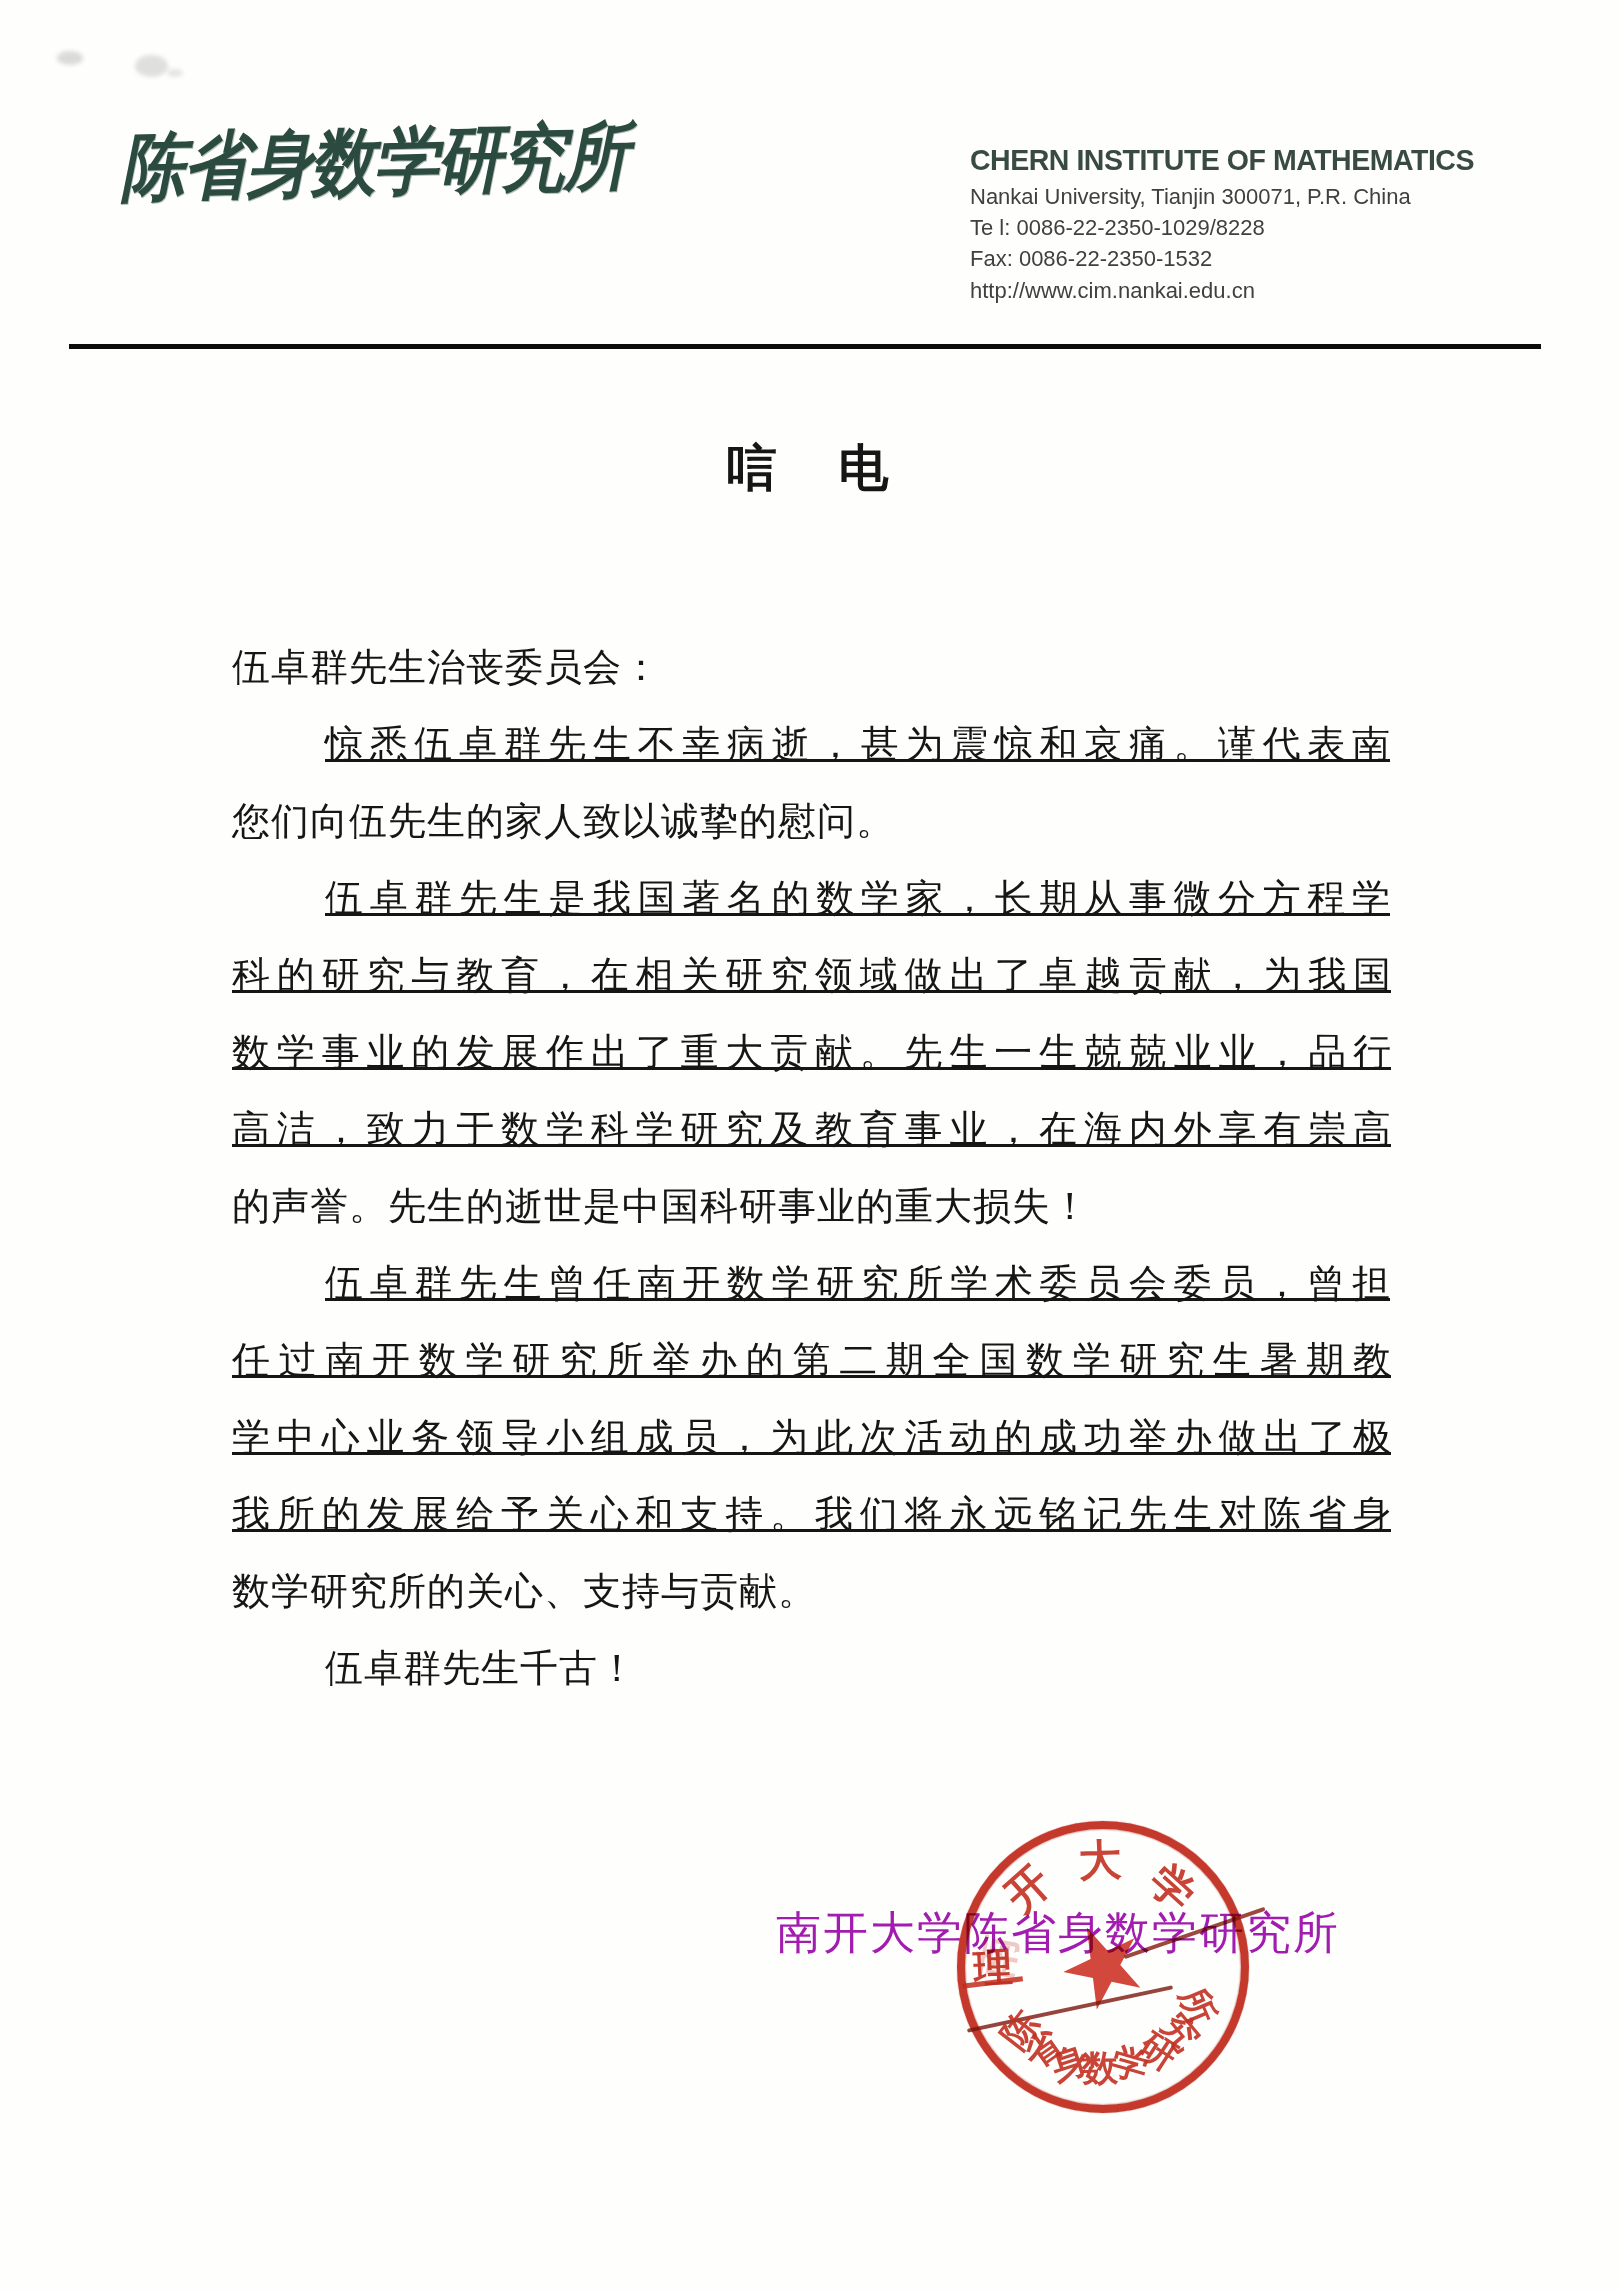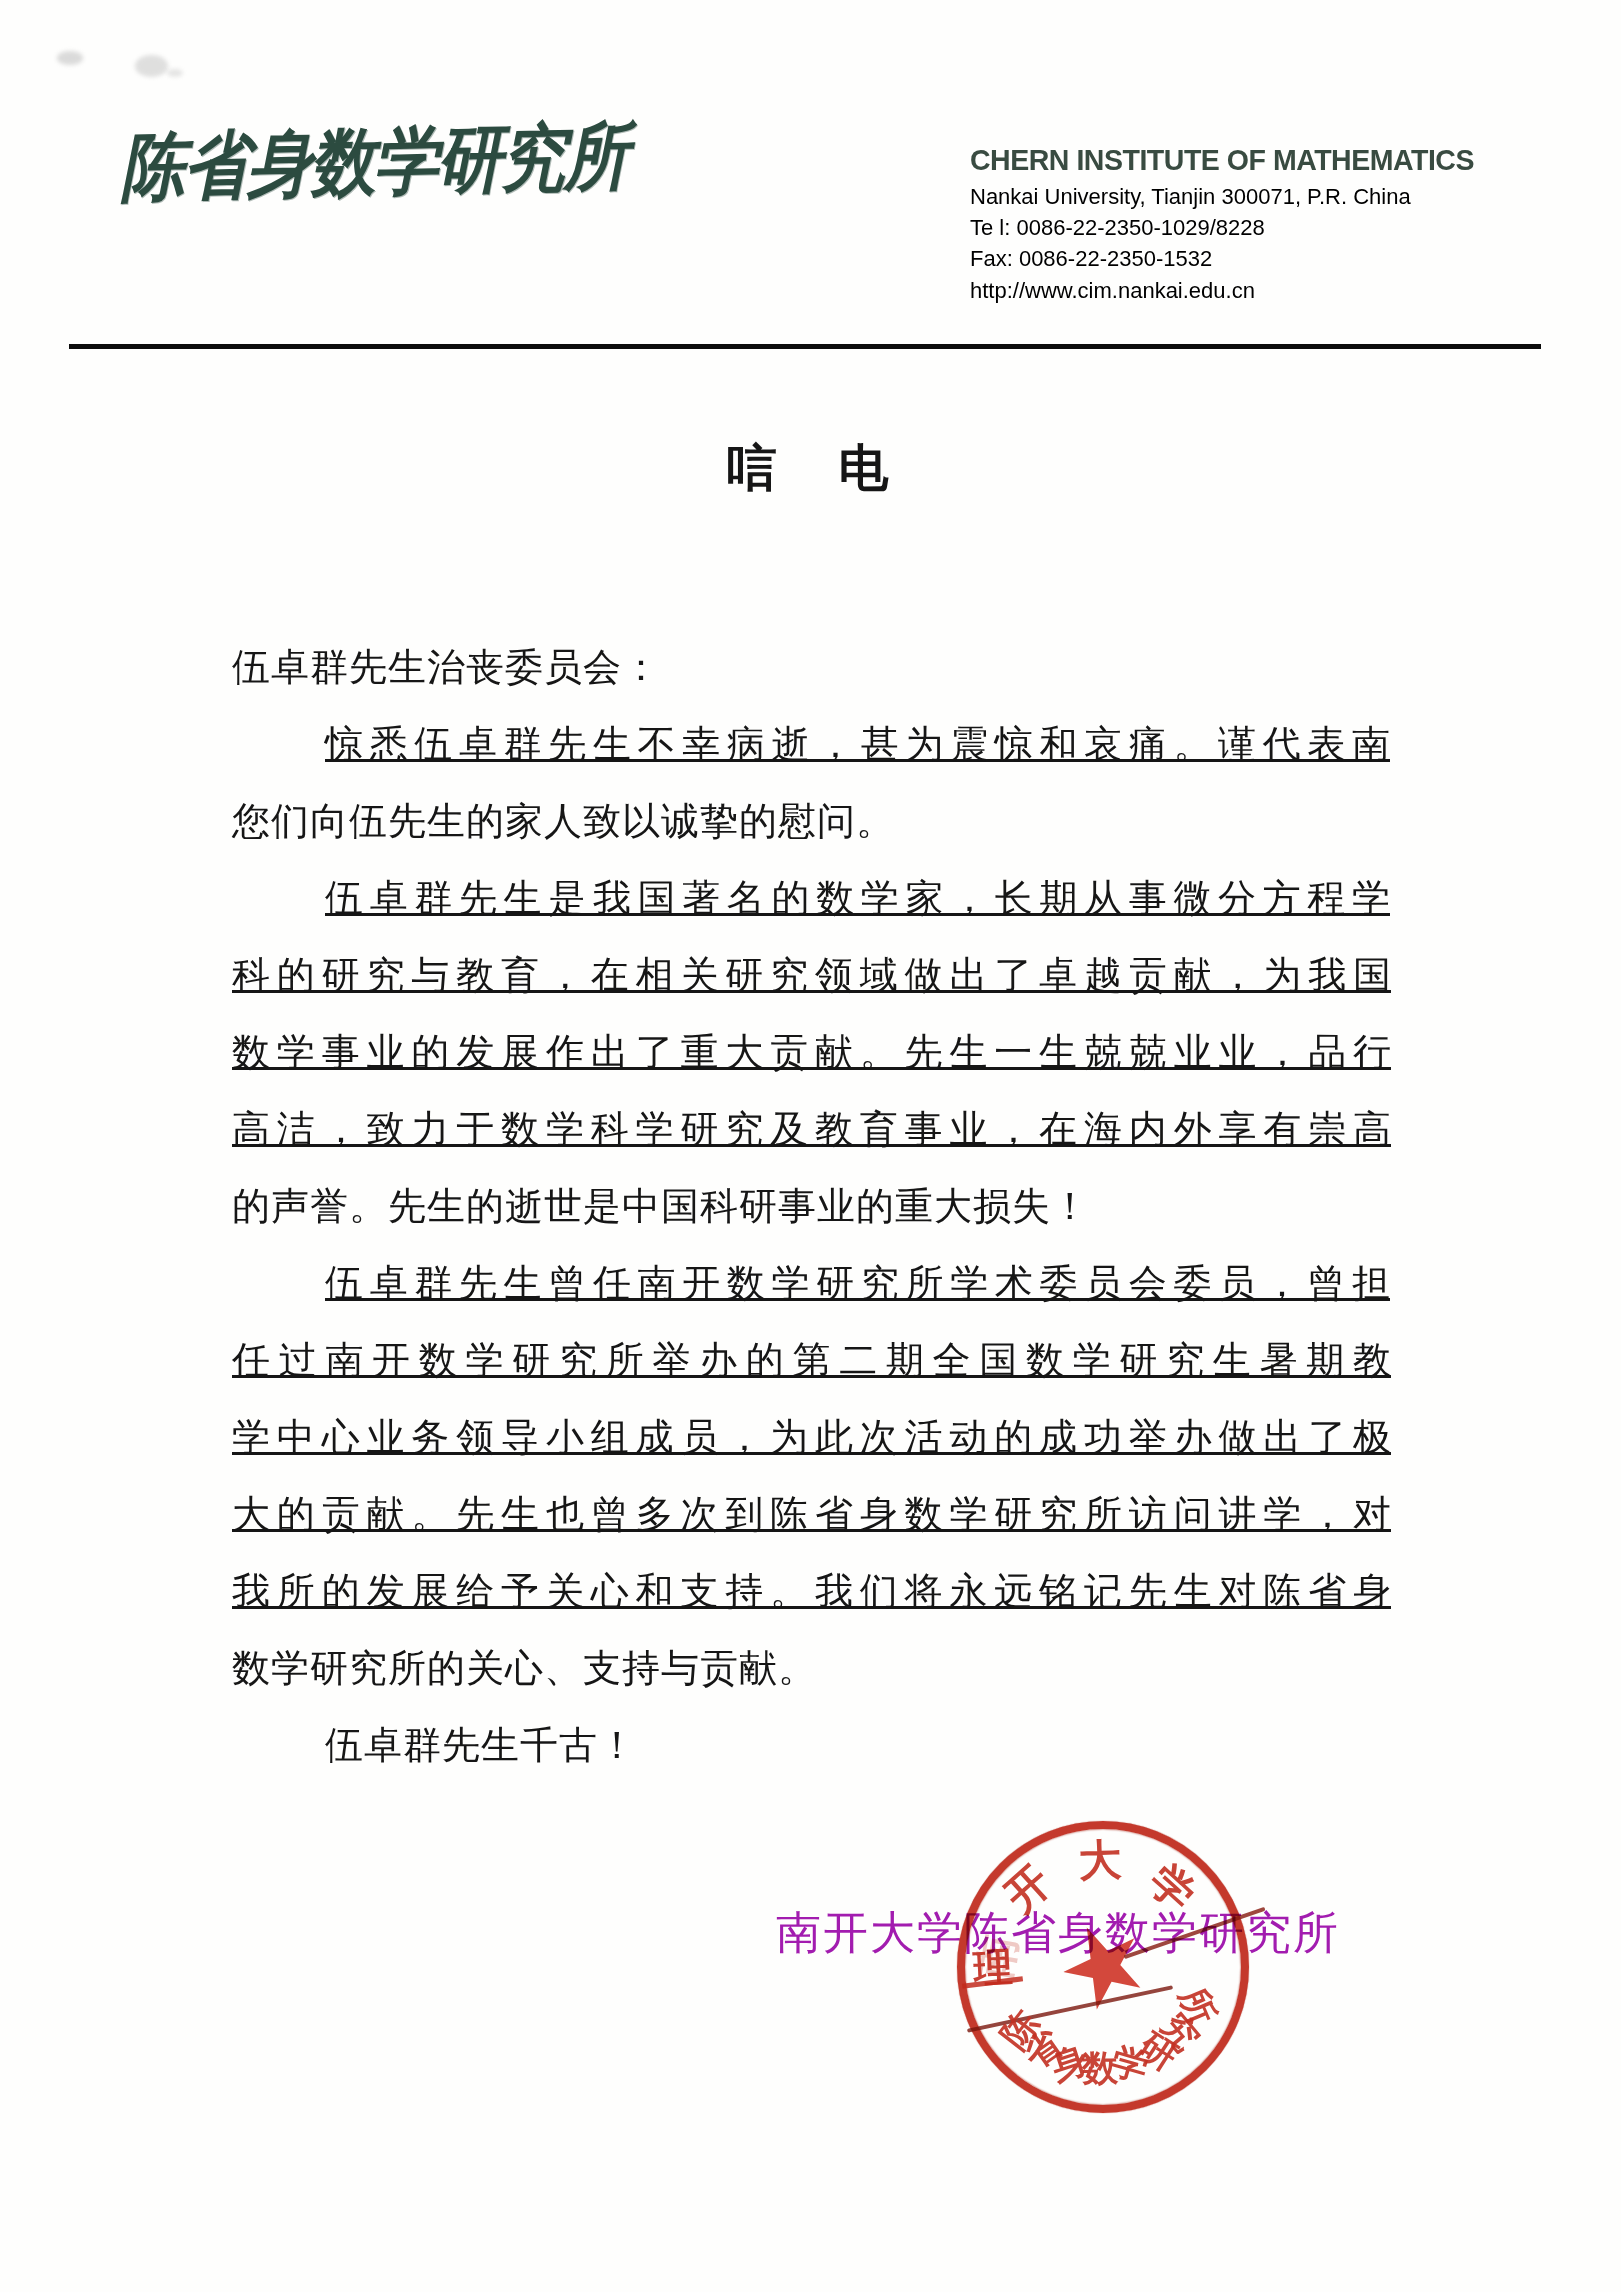--- a/index.html
+++ b/index.html
@@ -19,21 +19,21 @@
     transform:scaleX(.88) rotate(-1.2deg);transform-origin:left center;
     text-shadow:1px 1px 0 rgba(30,60,50,.35);
   }
   .en-block{position:absolute;left:970px;top:143px;width:549px;
     font-family:"Liberation Sans","DejaVu Sans",sans-serif;}
   .en-title{
     font-size:30px;font-weight:bold;color:#394b41;
     letter-spacing:-0.5px;white-space:nowrap;
     transform:scaleX(.95);transform-origin:left center;
   }
-  .en-line{font-size:22px;color:#000000;margin-top:7.8px;line-height:23.5px;white-space:nowrap;}
+  .en-line{font-size:22px;color:#404040;margin-top:7.8px;line-height:23.5px;white-space:nowrap;}
   .divider{position:absolute;left:69px;top:344px;width:1472px;height:4.9px;background:#0c0c0c;}
   
   .doc-title{
     position:absolute;left:0;top:435px;width:1621px;
     text-align:center;font-size:50px;font-weight:600;color:#161616;
     letter-spacing:5.9px;
   }
   
   .body-text{position:absolute;left:232px;top:629px;width:1159px;}
   .bline{
@@ -97,21 +97,20 @@
       <div class="bline fill indent">惊悉伍卓群先生不幸病逝，甚为震惊和哀痛。谨代表南</div>
       <div class="bline">您们向伍先生的家人致以诚挚的慰问。</div>
       <div class="bline fill indent">伍卓群先生是我国著名的数学家，长期从事微分方程学</div>
       <div class="bline fill">科的研究与教育，在相关研究领域做出了卓越贡献，为我国</div>
       <div class="bline fill">数学事业的发展作出了重大贡献。先生一生兢兢业业，品行</div>
       <div class="bline fill">高洁，致力于数学科学研究及教育事业，在海内外享有崇高</div>
       <div class="bline">的声誉。先生的逝世是中国科研事业的重大损失！</div>
       <div class="bline fill indent">伍卓群先生曾任南开数学研究所学术委员会委员，曾担</div>
       <div class="bline fill">任过南开数学研究所举办的第二期全国数学研究生暑期教</div>
       <div class="bline fill">学中心业务领导小组成员，为此次活动的成功举办做出了极</div>
-      <div class="bline fill">大的贡献。先生也曾多次到陈省身数学研究所访问讲学，对</div>
       <div class="bline fill">我所的发展给予关心和支持。我们将永远铭记先生对陈省身</div>
       <div class="bline">数学研究所的关心、支持与贡献。</div>
       <div class="bline indent">伍卓群先生千古！</div>
     </div>
 
   <div class="sig-org">南开大学陈省身数学研究所</div>
 
   <div class="stamp">
     <div class="stamp-ring"></div>
     <div class="stamp-star"></div>

